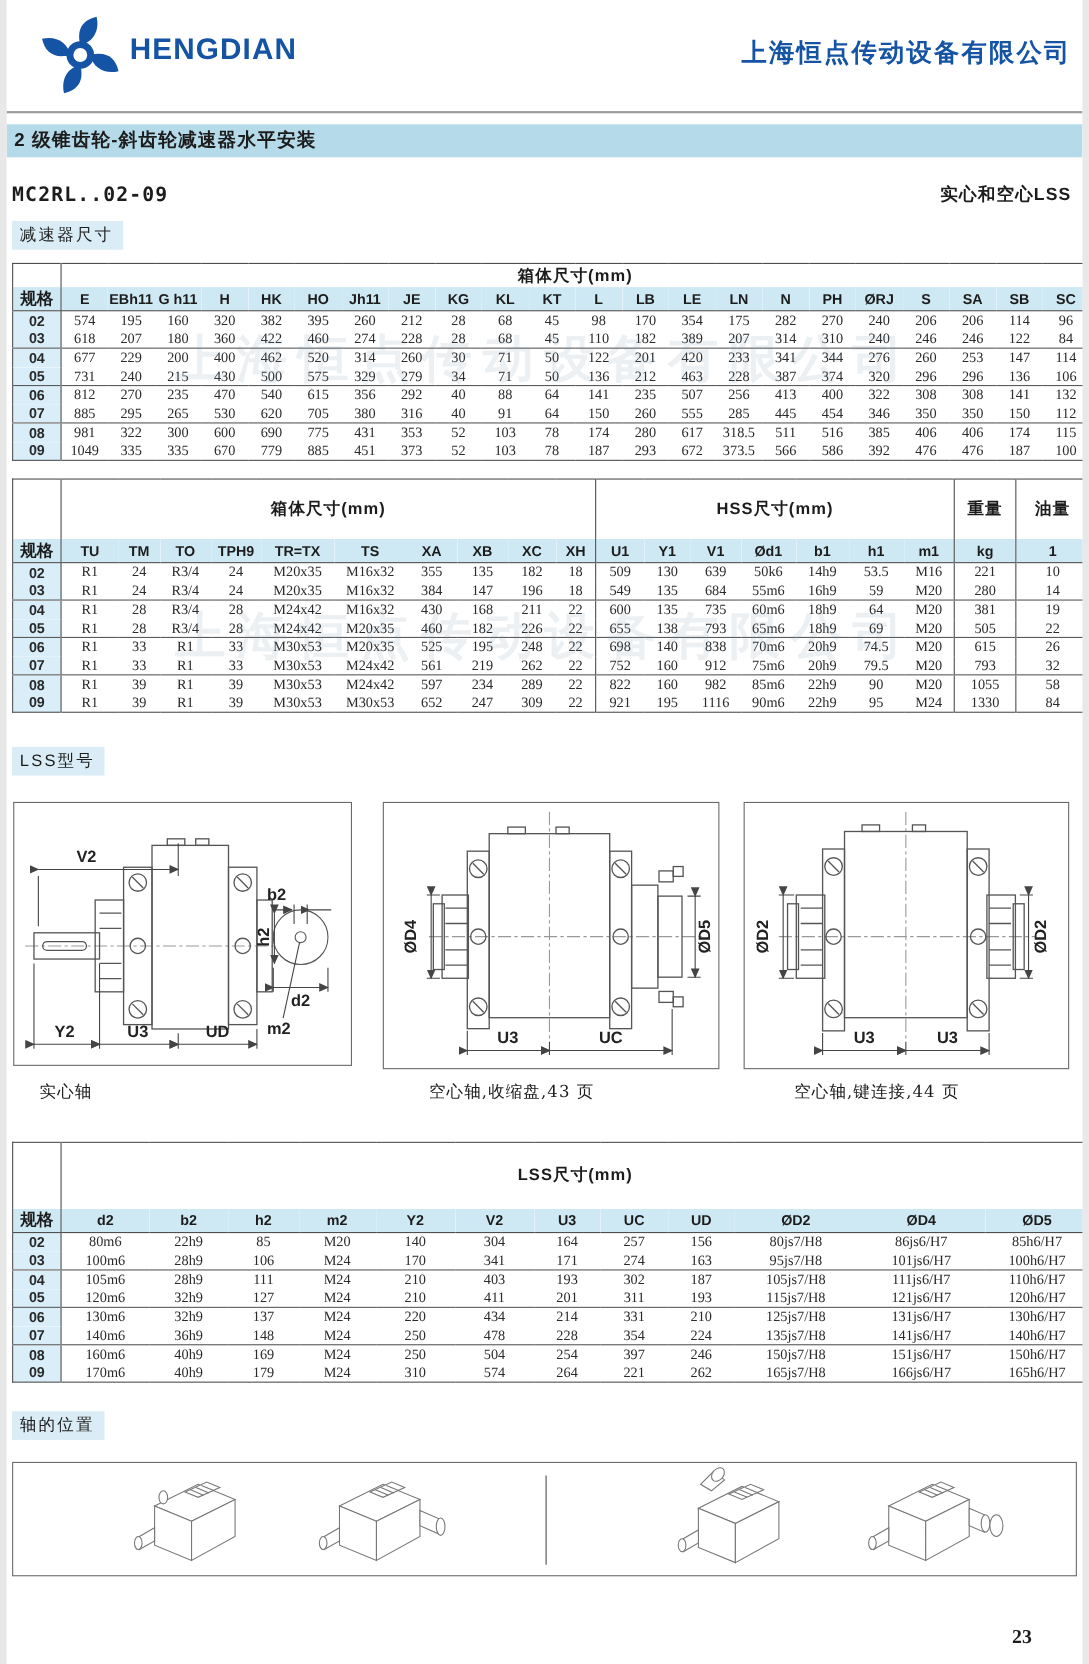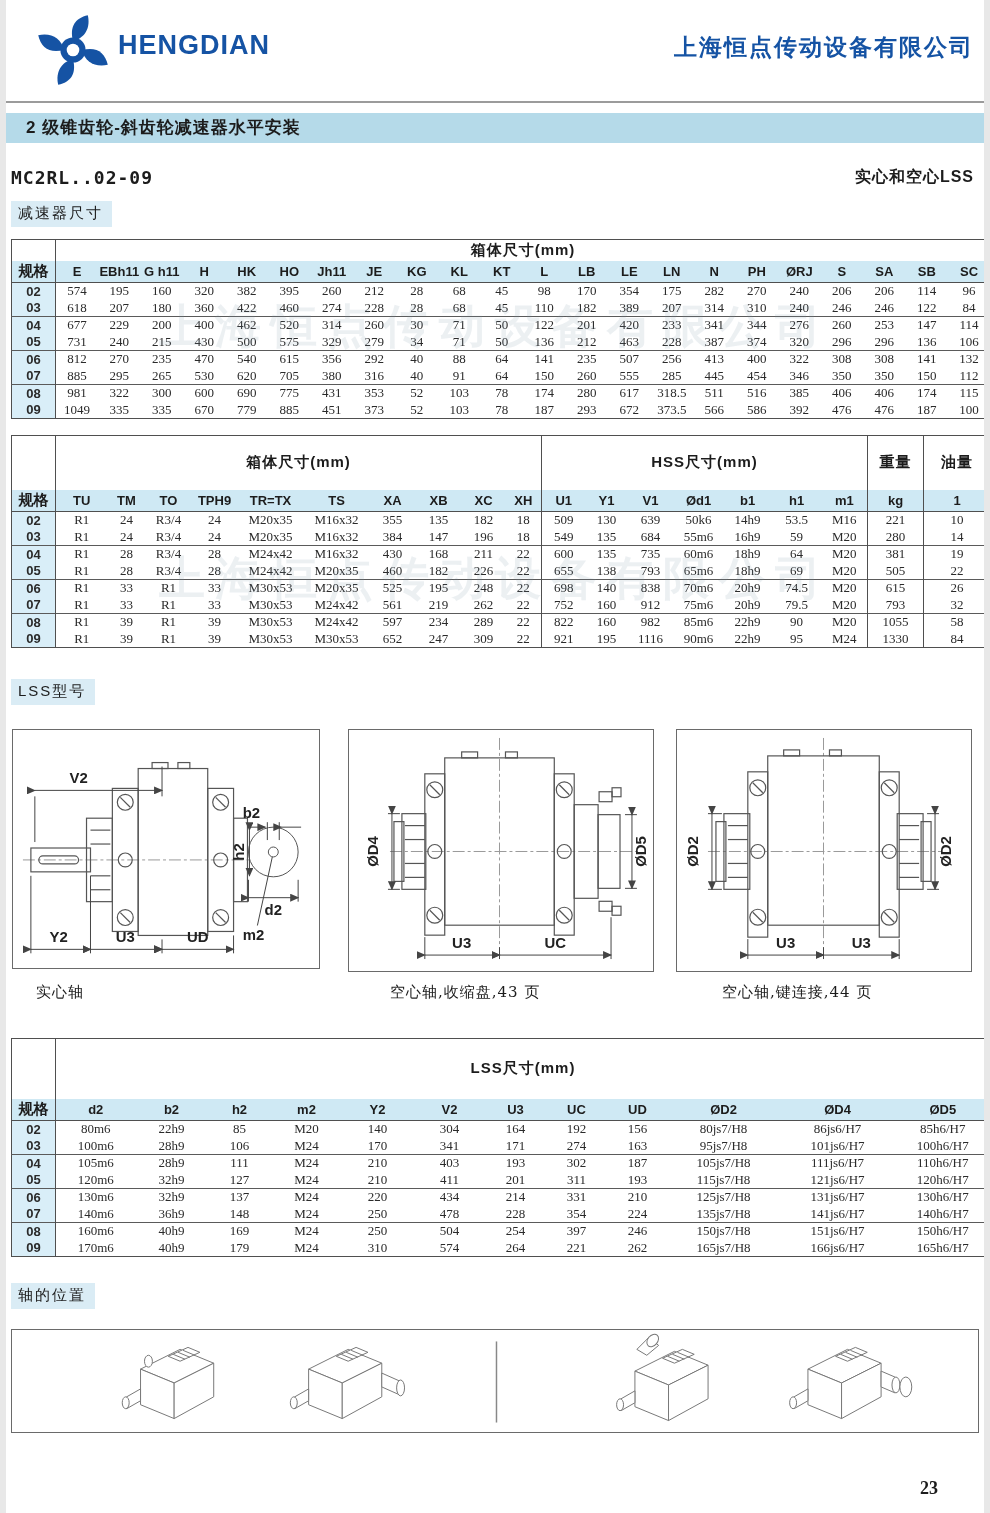--- a/index.html
+++ b/index.html
@@ -11,21 +11,21 @@
   }
   
   #hdr { position:relative; height:103px; border-bottom:2px solid #9b9b9b; }
   #logo { position:absolute; left:30px; top:10px; }
   #logo-text { position:absolute; left:112px; top:30px; font-size:27px; font-weight:bold;
     color:#1553a4; letter-spacing:1px; }
   #company { position:absolute; right:10px; top:32px; font-size:23px; font-weight:bold;
     color:#1553a4; letter-spacing:2px; }
   
   #band { margin-top:10px; height:30px; line-height:30px; background:#b5dae9;
-    font-size:17px; font-weight:bold; padding-left:20px; letter-spacing:1px; }
+    font-size:17px; font-weight:bold; padding-left:7px; letter-spacing:1px; }
   
   #model-row { display:flex; justify-content:space-between; margin:24px 10px 0 5px; }
   #model { font-family:"DejaVu Sans Mono", monospace; font-weight:bold; font-size:18px; letter-spacing:1px;text-align:right; }
   #shaft-note { font-size:16px; font-weight:bold; letter-spacing:1px; }
   
   .chip { display:inline-block; background:#daecf5; padding:3px 9px 4px 7px; font-size:15px;
     letter-spacing:2px; margin-left:5px; }
   #chip1 { margin-top:13px; }
   #chip2 { margin-top:31px; }
   #chip3 { margin-top:26px; }
@@ -817,21 +817,21 @@
     <tbody>
         <tr>
           <td>02</td>
           <td>80m6</td>
           <td>22h9</td>
           <td>85</td>
           <td>M20</td>
           <td>140</td>
           <td>304</td>
           <td>164</td>
-          <td>192</td>
+          <td>257</td>
           <td>156</td>
           <td>80js7/H8</td>
           <td>86js6/H7</td>
           <td>85h6/H7</td>
         </tr>
         <tr>
           <td>03</td>
           <td>100m6</td>
           <td>28h9</td>
           <td>106</td>

